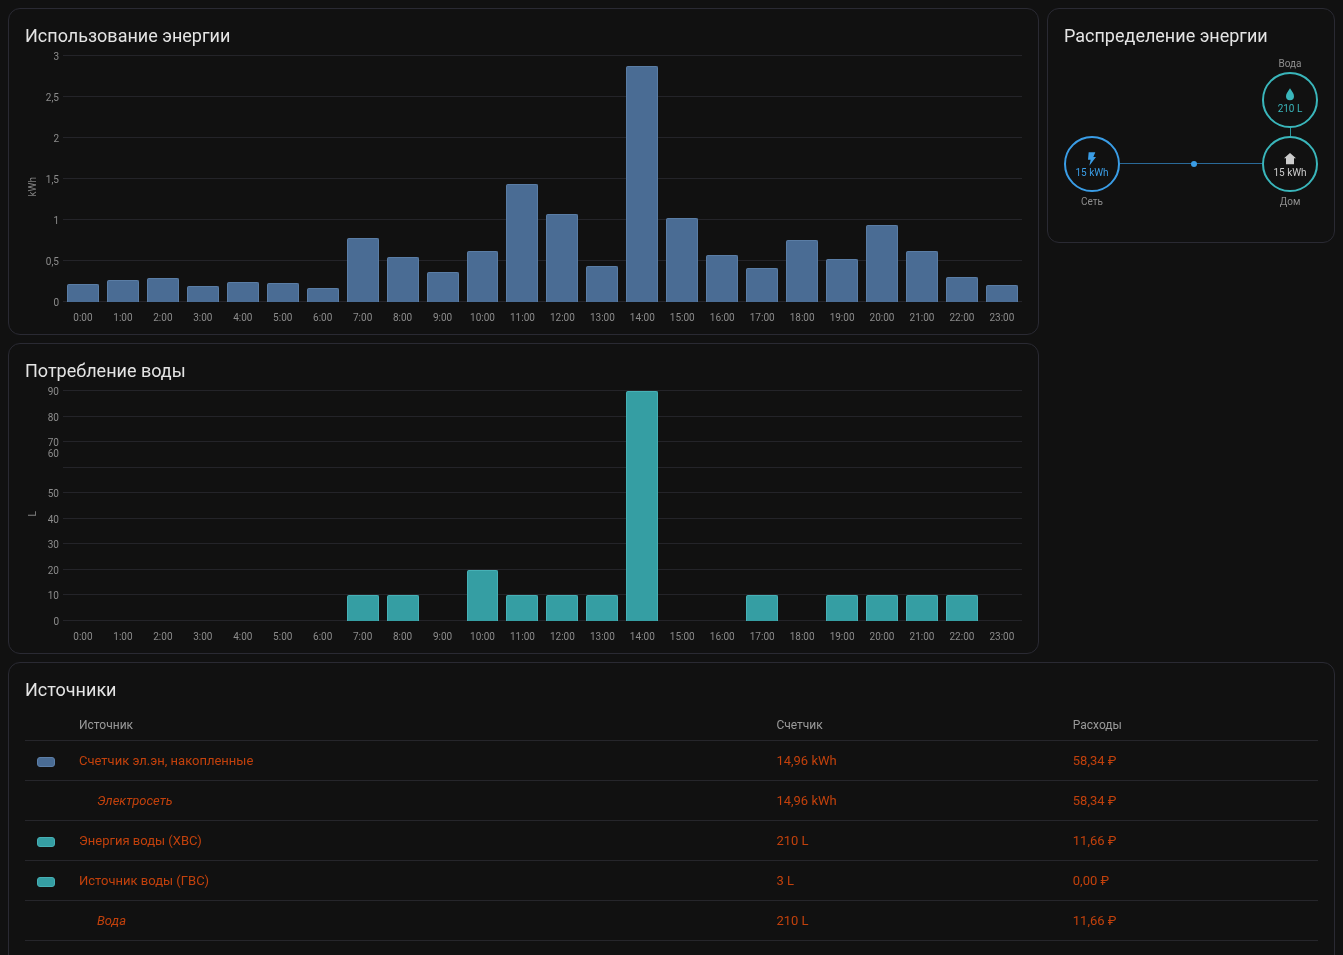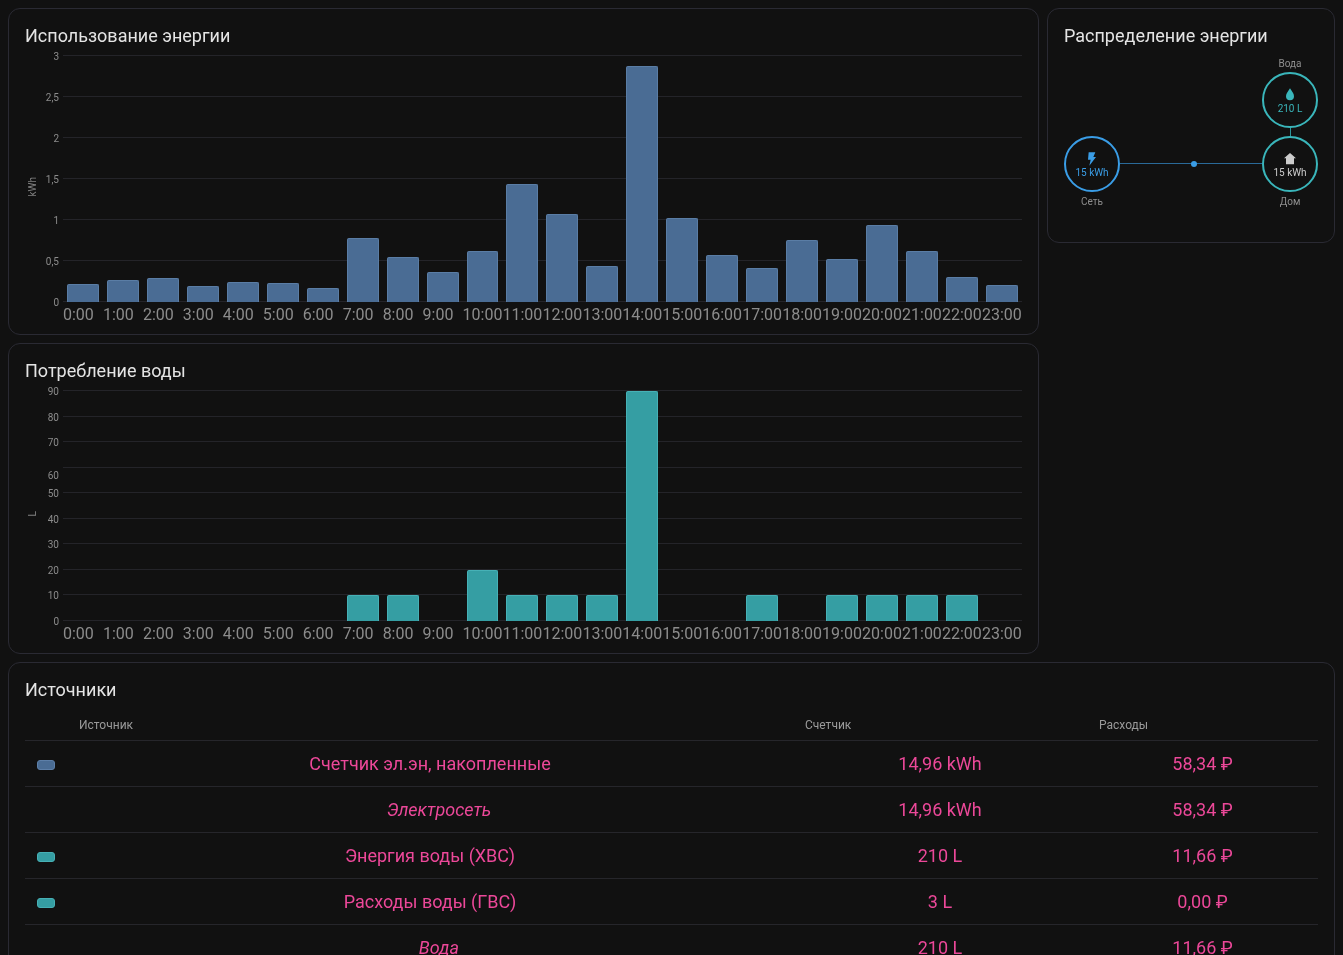--- a/index.html
+++ b/index.html
@@ -78,40 +78,39 @@
     left: 4px; right: 4px; bottom: 0;
   }
   .bar-e { background: #4a6c94; border:1px solid #5a7da5; border-bottom:none; border-radius:2px 2px 0 0;}
   .bar-w { background: #359ea3; border:1px solid #46b1b6; border-bottom:none; border-radius:2px 2px 0 0;}
   .xlabels {
     position: absolute; left:0; right:0; bottom:0; height:16px;
     display:flex;
   }
   .xlabel {
     flex:1 1 0;
-    text-align:left;
-    font-size:16px;
+    text-align:center;
+    font-size:10px;
     color:#8c8c8c;
-    padding-top:3px;
+    padding-top:10px;
   }
   
   .src-table { width:100%; border-collapse: collapse; }
   .src-table th {
     text-align:left;
     font-weight:400;
     font-size:12px;
     color:#9a9a9a;
     padding: 8px 12px;
   }
   .src-table td {
-    font-size:18px;
-    color:#ec4899;
+    font-size:13px;
+    color:#c2410c;
     padding: 12px;
     border-top: 1px solid #26262b;
-    text-align: center;
   }
   .src-swatch {
     display:inline-block;
     width:18px; height:10px;
     border-radius:3px;
     vertical-align:middle;
   }
   .sw-e { background:#4a6c94; border:1px solid #5d7fa8;}
   .sw-w { background:#359ea3; border:1px solid #47b0b5;}
   .sw-col { width:28px; text-align:center;}
@@ -328,21 +327,21 @@
       <div class="ylabel-col">
         <span class="ylabel-text">L</span>
       </div>
       <div class="yticks-col" id="w-yticks">
           <div class="ytick" style="bottom: 16px;">0</div>
           <div class="ytick" style="bottom: 41.5556px;">10</div>
           <div class="ytick" style="bottom: 67.1111px;">20</div>
           <div class="ytick" style="bottom: 92.6667px;">30</div>
           <div class="ytick" style="bottom: 118.222px; margin-top: 40px;">40</div>
           <div class="ytick" style="bottom: 143.778px;">50</div>
-          <div class="ytick" style="bottom: 162px;">60</div>
+          <div class="ytick" style="bottom: 184px;">60</div>
           <div class="ytick" style="bottom: 194.889px; margin-left: 32px;">70</div>
           <div class="ytick" style="bottom: 220.444px;">80</div>
           <div class="ytick" style="bottom: 246px;">90</div>
         </div>
       <div class="plot-col" id="w-plot">
         <div class="grid" id="w-grid">
             <div class="gridline" style="bottom: 0px;"></div>
             <div class="gridline" style="bottom: 25.5556px;"></div>
             <div class="gridline" style="bottom: 51.1111px;"></div>
             <div class="gridline" style="bottom: 76.6667px;"></div>
@@ -458,21 +457,21 @@
             <td>58,34 ₽</td>
           </tr>
           <tr>
             <td class="sw-col"><span class="src-swatch sw-w"></span></td>
             <td>Энергия воды (ХВС)</td>
             <td>210 L</td>
             <td>11,66 ₽</td>
           </tr>
           <tr>
             <td class="sw-col"><span class="src-swatch sw-w"></span></td>
-            <td>Расходы воды (ГВС)</td>
+            <td>Источник воды (ГВС)</td>
             <td>3 L</td>
             <td>0,00 ₽</td>
           </tr>
           <tr>
             <td class="sw-col"></td>
             <td class="indent">Вода</td>
             <td>210 L</td>
             <td>11,66 ₽</td>
           </tr>
           <tr>

